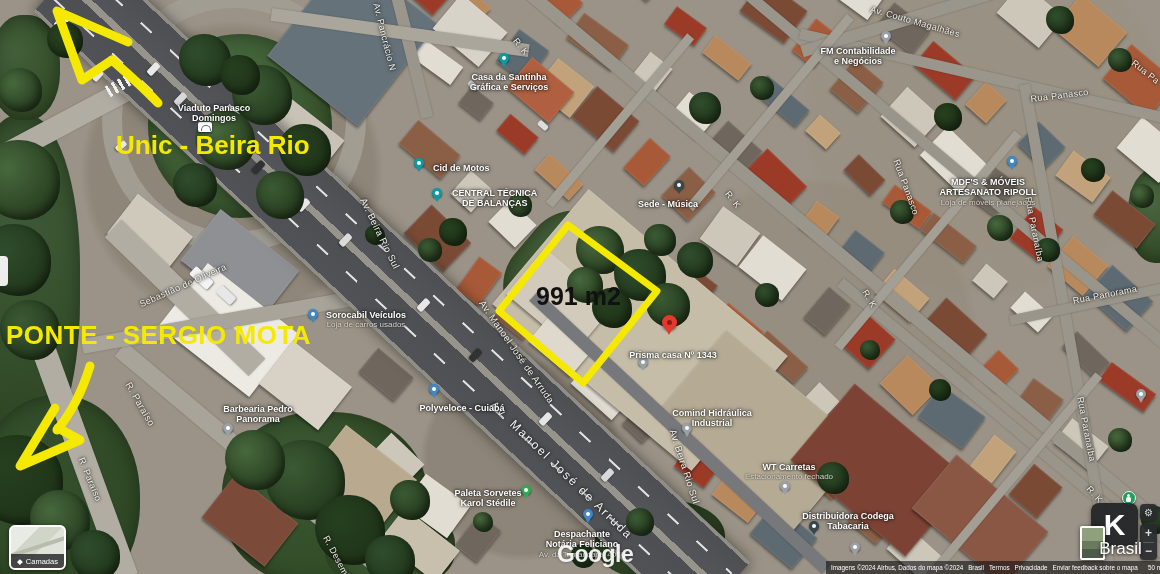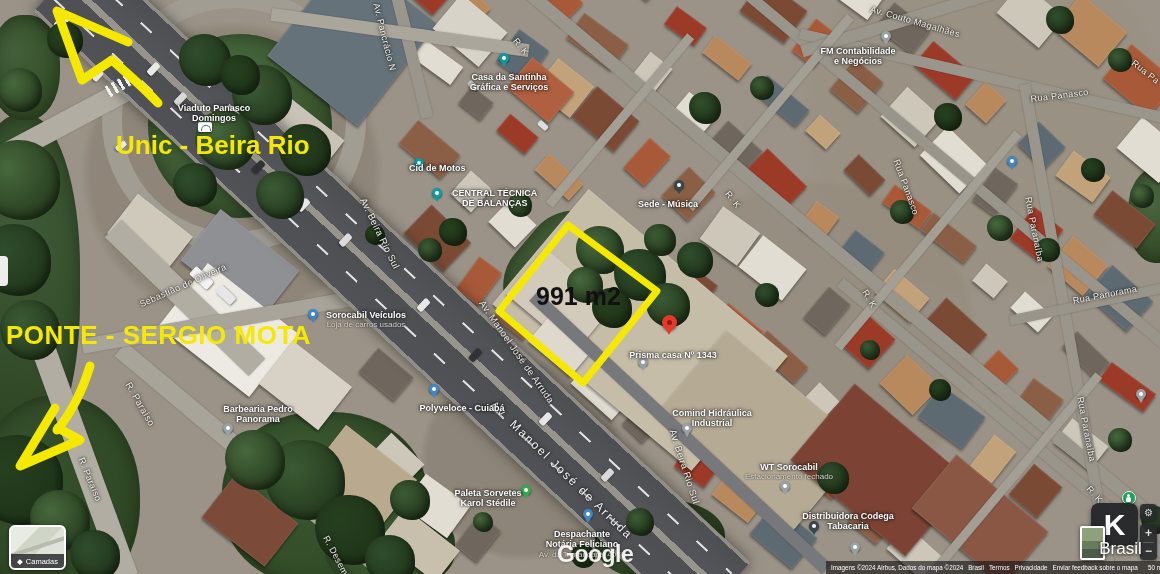--- a/index.html
+++ b/index.html
@@ -328,38 +328,43 @@
       <div class="poi" style="left: 214px; top: 103px; transform: translateX(-50%);">
         <div class="pname">Viaduto Panasco</div>
         <div class="pname">Domingos</div>
       </div>
       <div class="pin" style="left: 499px; top: 53px; --pc: #0d9aa0;"></div>
       <div class="poi" style="left: 509px; top: 72px; transform: translateX(-50%);">
         <div class="pname">Casa da Santinha</div>
         <div class="pname">Gráfica e Serviços</div>
       </div>
       <div class="pin" style="left: 414px; top: 158px; --pc: #0d9aa0;"></div>
-      <div class="poi" style="left: 409px; top: 163px;">
+      <div class="poi" style="left: 433px; top: 163px;">
         <div class="pname">Cid de Motos</div>
       </div>
       <div class="pin" style="left: 432px; top: 188px; --pc: #0d9aa0;"></div>
       <div class="poi" style="left: 452px; top: 188px;">
         <div class="pname">CENTRAL TÉCNICA</div>
         <div class="pname">DE BALANÇAS</div>
       </div>
       <div class="pin" style="left: 674px; top: 180px; --pc: #37474f;"></div>
       <div class="poi" style="left: 668px; top: 199px; transform: translateX(-50%);">
         <div class="pname">Sede - Música</div>
       </div>
       <div class="pin" style="left: 881px; top: 31px; --pc: #9aa0a6;"></div>
       <div class="poi" style="left: 858px; top: 46px; transform: translateX(-50%);">
         <div class="pname">FM Contabilidade</div>
         <div class="pname">e Negócios</div>
       </div>
       <div class="pin" style="left: 1007px; top: 156px; --pc: #3f87c5;"></div>
+      <div class="poi" style="left: 988px; top: 177px; transform: translateX(-50%);">
+        <div class="pname">MDF'S &amp; MÓVEIS</div>
+        <div class="pname">ARTESANATO RIPOLL</div>
+        <div class="psub">Loja de móveis planejados</div>
+      </div>
       <div class="pin" style="left: 308px; top: 309px; --pc: #3f87c5;"></div>
       <div class="poi" style="left: 326px; top: 310px;">
         <div class="pname">Sorocabil Veículos</div>
         <div class="psub">Loja de carros usados</div>
       </div>
       <div class="pin" style="left: 223px; top: 423px; --pc: #9aa0a6;"></div>
       <div class="poi" style="left: 258px; top: 404px; transform: translateX(-50%);">
         <div class="pname">Barbearia Pedro</div>
         <div class="pname">Panorama</div>
       </div>
@@ -371,21 +376,21 @@
       <div class="poi" style="left: 673px; top: 350px; transform: translateX(-50%);">
         <div class="pname">Prisma casa Nº 1343</div>
       </div>
       <div class="pin" style="left: 682px; top: 423px; --pc: #9aa0a6;"></div>
       <div class="poi" style="left: 712px; top: 408px; transform: translateX(-50%);">
         <div class="pname">Comind Hidráulica</div>
         <div class="pname">Industrial</div>
       </div>
       <div class="pin" style="left: 780px; top: 481px; --pc: #9aa0a6;"></div>
       <div class="poi" style="left: 789px; top: 462px; transform: translateX(-50%);">
-        <div class="pname">WT Sorocabil</div>
+        <div class="pname">WT Carretas</div>
         <div class="psub">Estacionamento fechado</div>
       </div>
       <div class="pin" style="left: 809px; top: 521px; --pc: #37474f;"></div>
       <div class="poi" style="left: 848px; top: 511px; transform: translateX(-50%);">
         <div class="pname">Distribuidora Codega</div>
         <div class="pname">Tabacaria</div>
       </div>
       <div class="pin" style="left: 521px; top: 485px; --pc: #34a853;"></div>
       <div class="poi" style="left: 488px; top: 488px; transform: translateX(-50%);">
         <div class="pname">Paleta Sorvetes</div>

